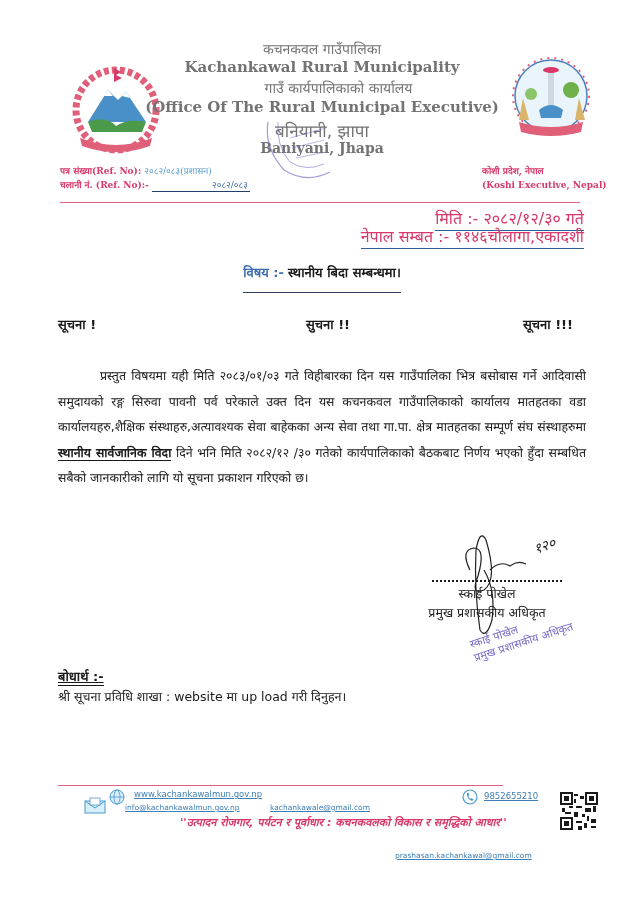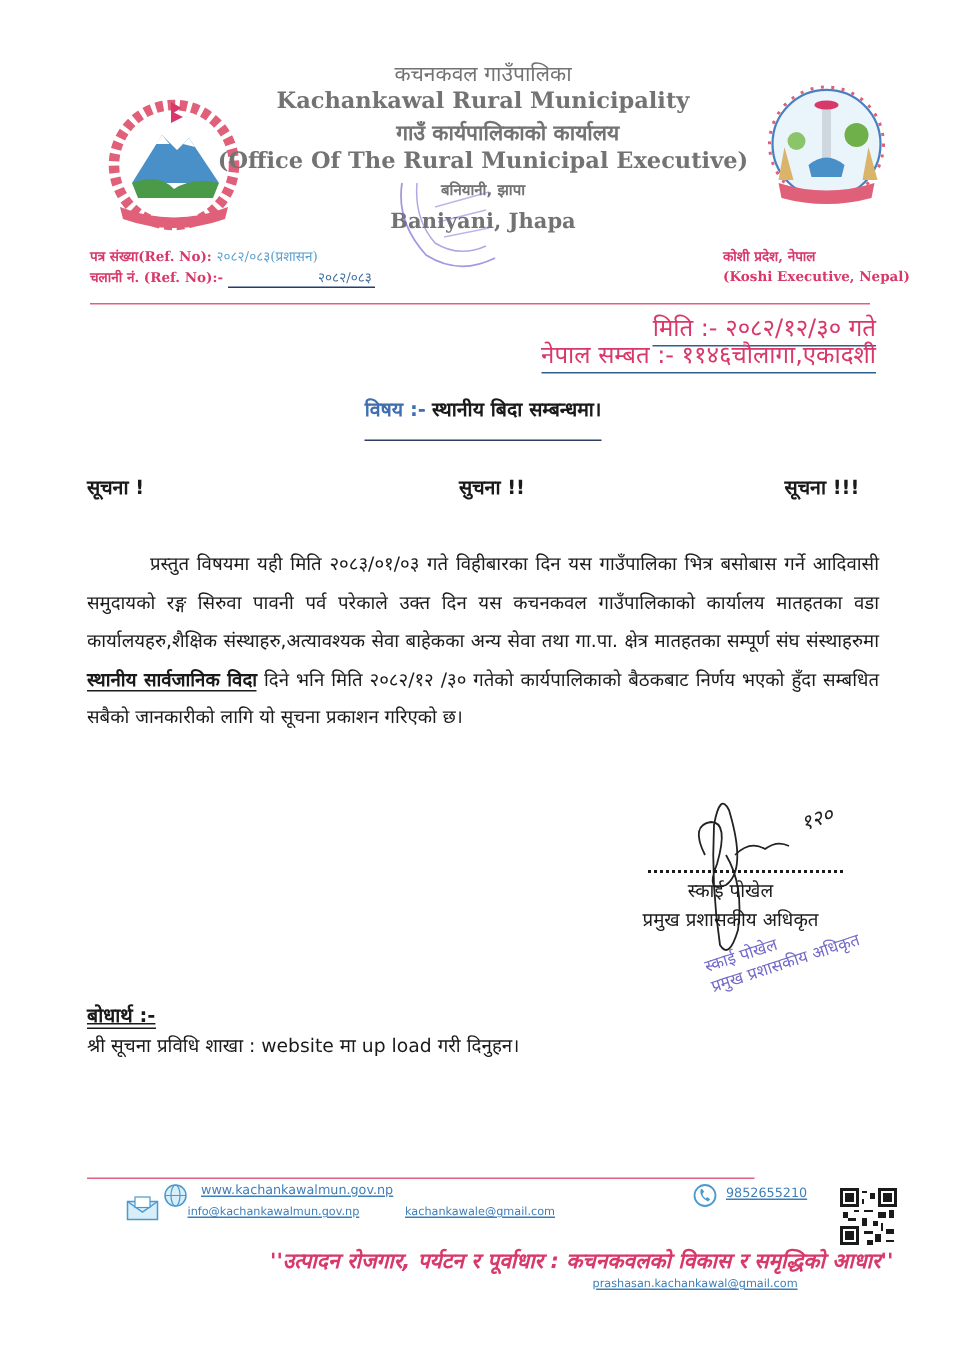--- a/index.html
+++ b/index.html
@@ -5,23 +5,23 @@
     * { margin: 0; padding: 0; box-sizing: border-box; }
     html, body { width: 644px; height: 910px; background: #ffffff; overflow: hidden; }
     body { position: relative; font-family: "DejaVu Serif", serif; color: #1a1a1a; }
 
     .abs { position: absolute; }
 
     
     .lh-line { position: absolute; left: 0; width: 644px; text-align: center; color: #737373; font-weight: bold; white-space: nowrap; }
     .lh-nep1 { top: 39px; font-size: 14px; font-family: "DejaVu Sans", sans-serif; font-weight: normal; }
     .lh-eng1 { top: 58px; font-size: 15px; }
-    .lh-nep2 { top: 78px; font-size: 14px; font-family: "DejaVu Sans", sans-serif; font-weight: bold; padding-left: 33px; }
+    .lh-nep2 { top: 78px; font-size: 14px; font-family: "DejaVu Sans", sans-serif; font-weight: normal; padding-left: 33px; }
     .lh-eng2 { top: 98px; font-size: 15px; }
-    .lh-nep3 { top: 119px; font-size: 10px; font-family: "DejaVu Sans", sans-serif; font-weight: bold; }
+    .lh-nep3 { top: 119px; font-size: 17px; font-family: "DejaVu Sans", sans-serif; font-weight: normal; }
     .lh-eng3 { top: 140px; font-size: 14px; }
 
     
     .emblem-left { left: 66px; top: 60px; width: 100px; height: 100px; }
     .emblem-right { left: 505px; top: 52px; width: 92px; height: 92px; }
 
     
     .seal { left: 260px; top: 118px; width: 90px; height: 62px; }
 
     
@@ -67,21 +67,21 @@
     .bodh-t { left: 58px; top: 688px; font-family: "DejaVu Sans", sans-serif; font-size: 12.5px; white-space: nowrap; }
 
     
     .foot-rule { left: 58px; top: 785px; width: 445px; height: 1px; background: #e06080; }
     .foot { font-family: "DejaVu Sans", sans-serif; white-space: nowrap; }
     .foot-web { left: 134px; top: 789px; font-size: 8.5px; color: #3f7fb8; text-decoration: underline; }
     .foot-mail1 { left: 125px; top: 803px; font-size: 7.5px; color: #3f7fb8; text-decoration: underline; }
     .foot-mail2 { left: 270px; top: 803px; font-size: 7.5px; color: #3f7fb8; text-decoration: underline; }
     .foot-mail3 { left: 395px; top: 851px; font-size: 7.5px; color: #3f7fb8; text-decoration: underline; }
     .foot-phone { left: 484px; top: 791px; font-size: 8.5px; color: #3f7fb8; text-decoration: underline; }
-    .foot-motto { left: 180px; top: 814px; font-size: 14px; color: #d8386a; font-style: italic; font-weight: bold; margin-top: 16px; }
+    .foot-motto { left: 180px; top: 814px; font-size: 11px; color: #d8386a; font-style: italic; font-weight: bold; }
     .icon-mail { left: 84px; top: 797px; width: 22px; height: 17px; }
     .icon-globe { left: 109px; top: 789px; width: 16px; height: 16px; }
     .icon-phone { left: 462px; top: 789px; width: 16px; height: 16px; }
     .qr { left: 560px; top: 792px; width: 38px; height: 38px; }
   </style>
 </head>
 <body>
 
 <svg class="abs emblem-left" viewBox="0 0 100 100">
   <circle cx="50" cy="50" r="40" fill="none" stroke="#e0607a" stroke-width="7" stroke-dasharray="5 3"></circle>

